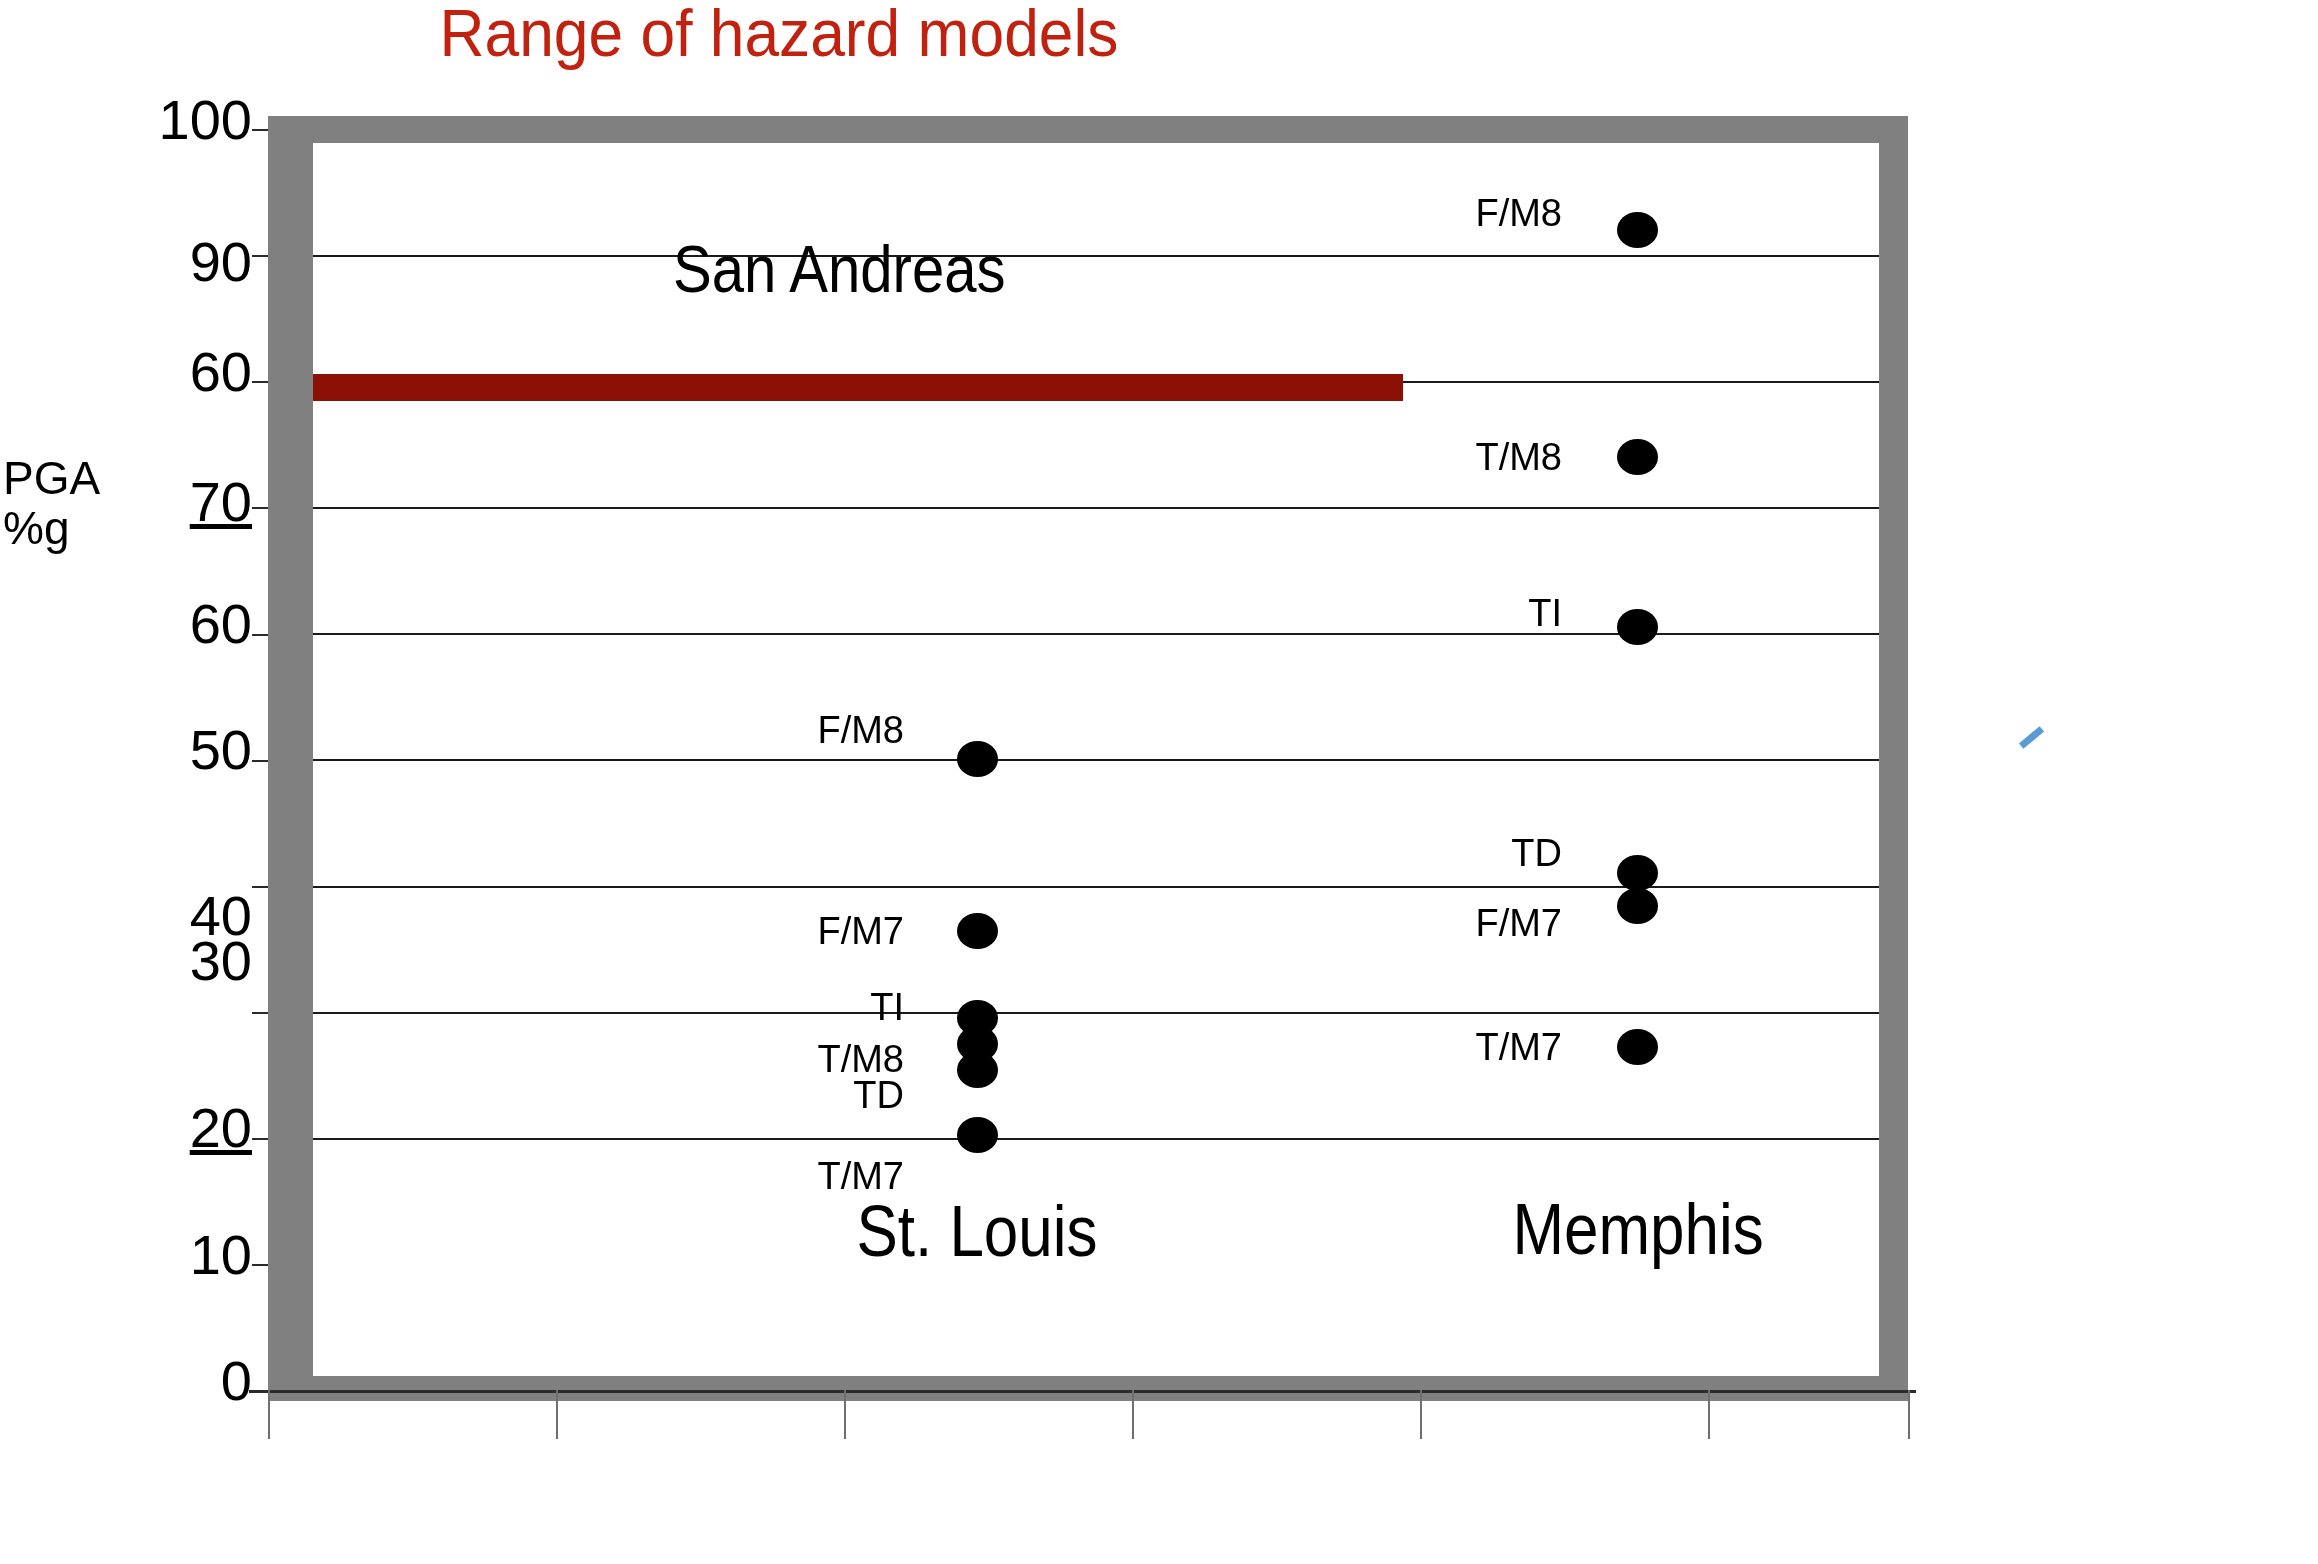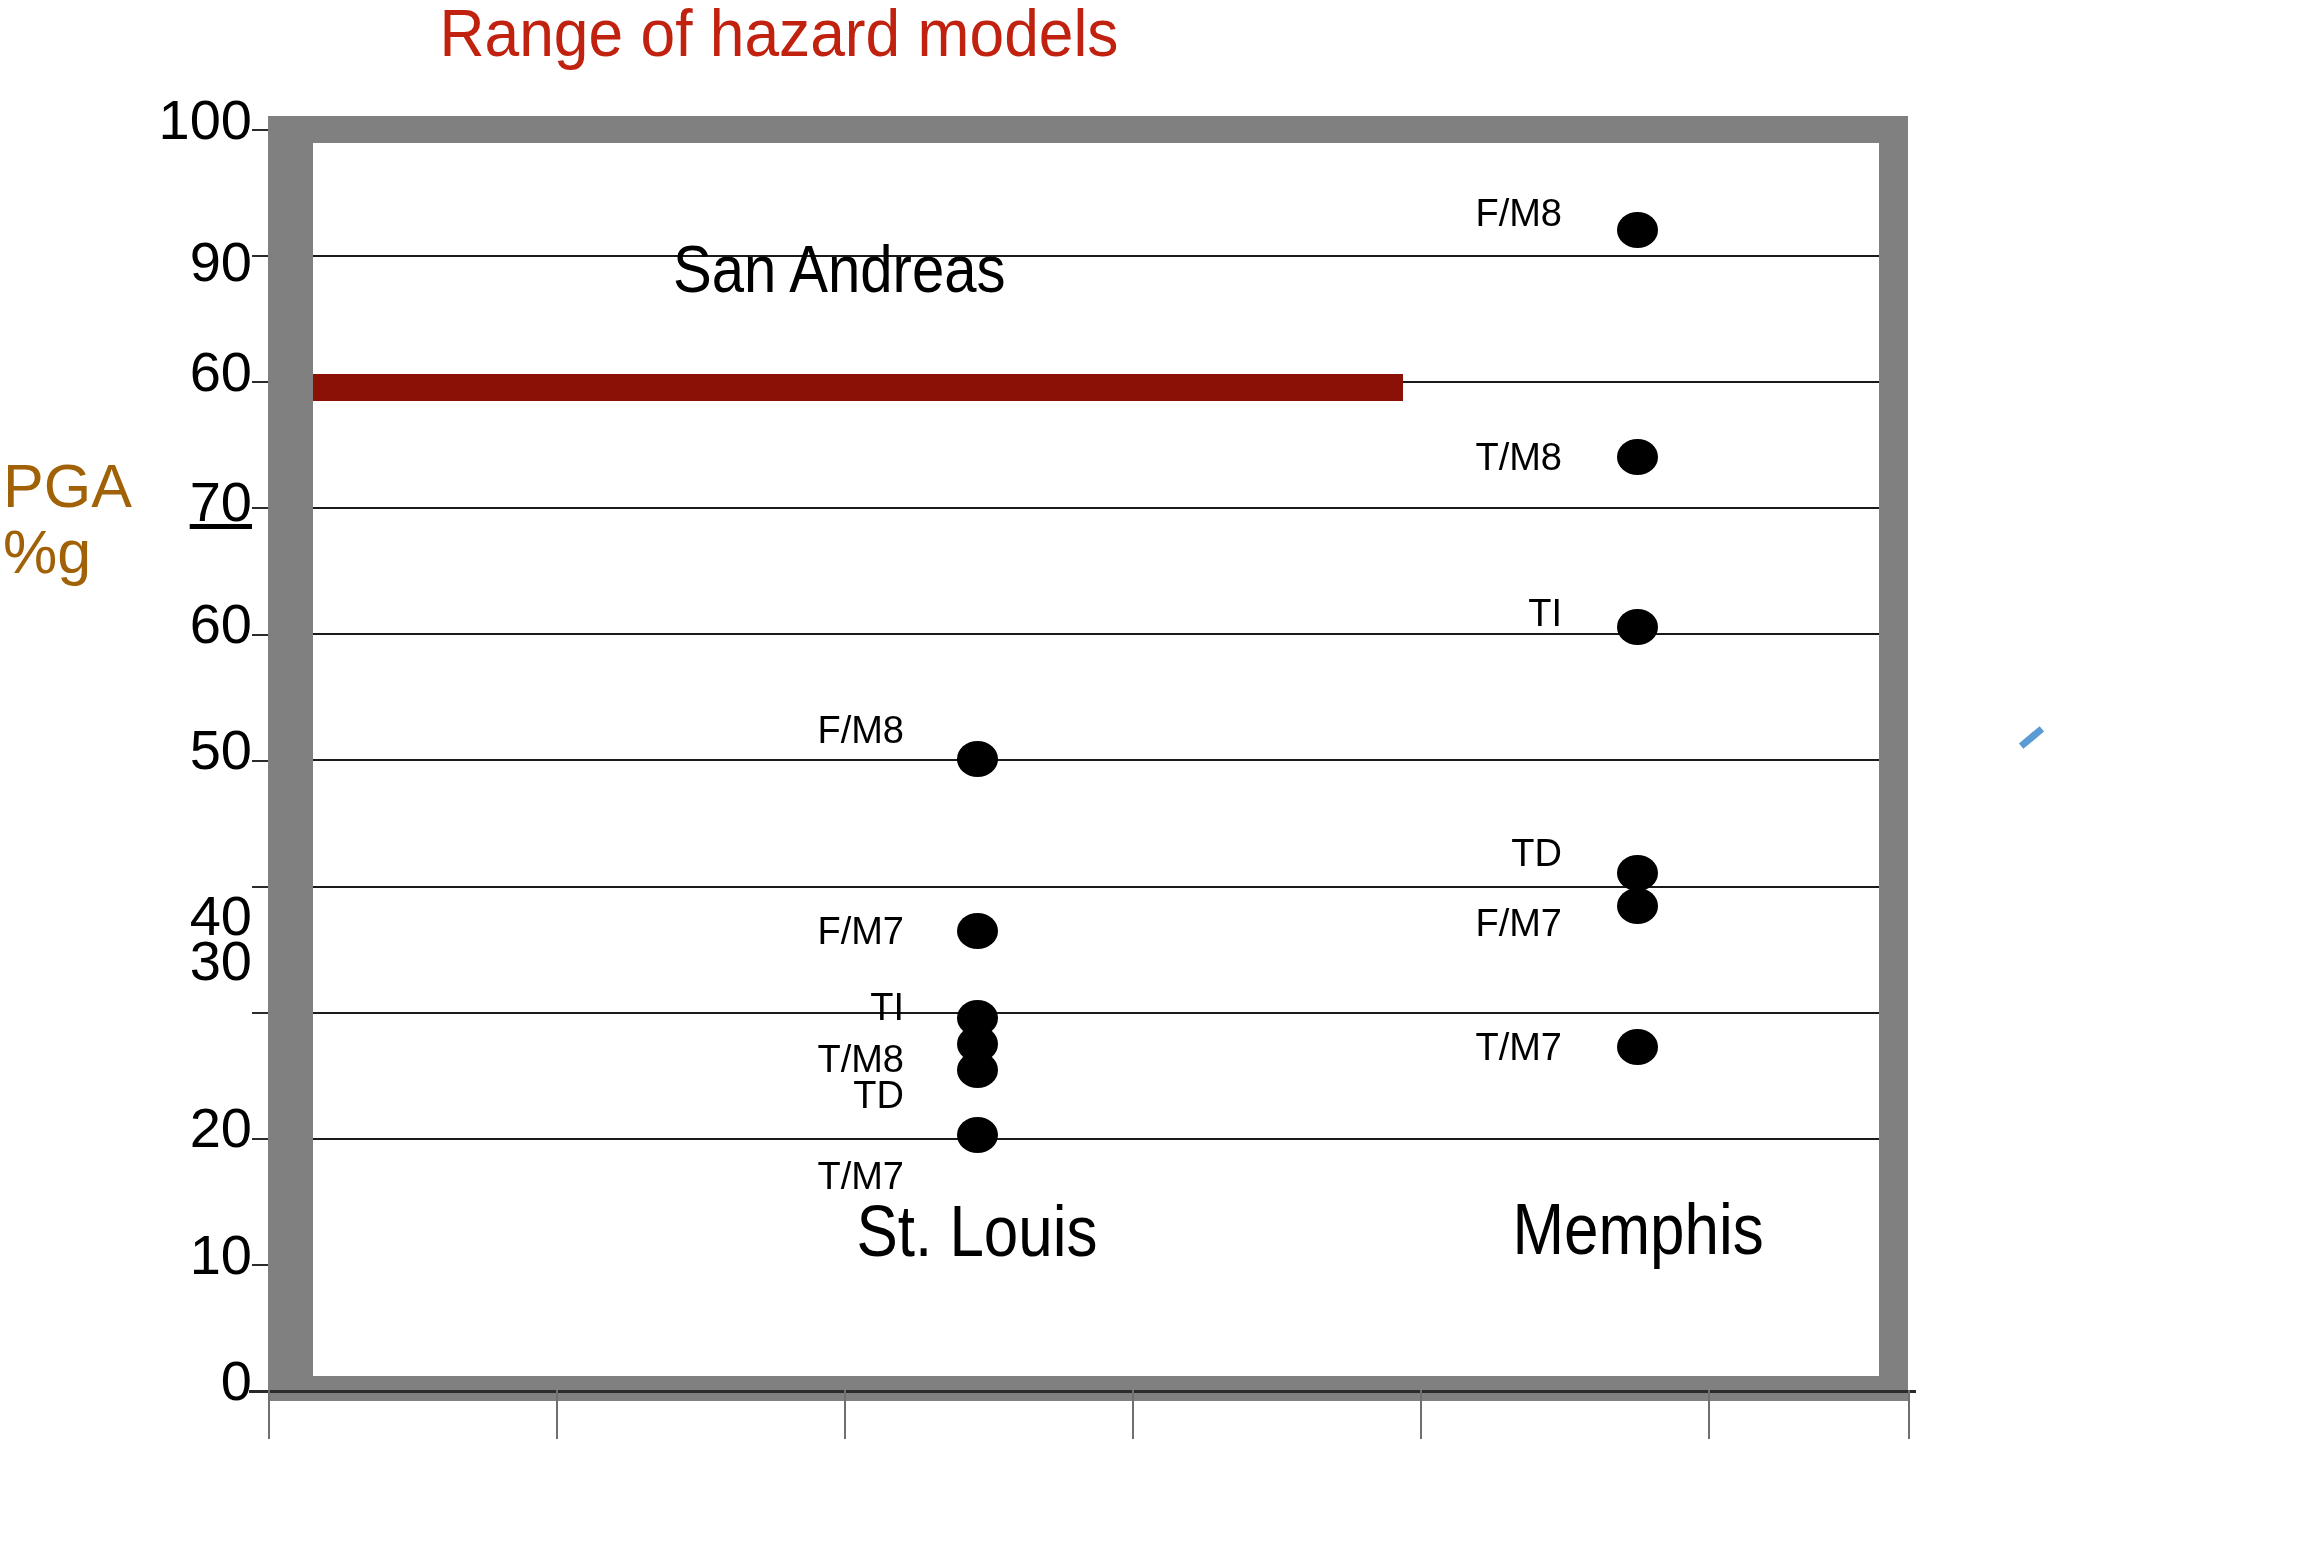--- a/index.html
+++ b/index.html
@@ -11,22 +11,22 @@
     position:absolute; left:0; top:-6.3px; width:1558px; text-align:center;
     font-family:"Liberation Sans", sans-serif;
     font-size:67px; font-weight:400; color:#C0220F;
     transform:scaleX(0.93); transform-origin:center top;
     white-space:nowrap; letter-spacing:0px;
   }
 
   
   #y-axis-title{
     position:absolute; left:3.1px; top:454px; width:180px;
-    text-align:left; color:#a16207;
-    font-size:61px; line-height:1.08; font-weight:400;
+    text-align:left; color:#000000;
+    font-size:46px; line-height:1.08; font-weight:400;
   }
   #y-axis-title .l2{ display:block; }
 
   
   .ytick-label{
     position:absolute; width:168px; text-align:right;
     font-size:56px; color:#000; line-height:1;
     right:2067px;  
   }
 
@@ -109,21 +109,21 @@
 <div id="chart-title">Range of hazard models</div>
 
 <div id="y-axis-title">
   <span class="l1">PGA</span>
   <span class="l2">%g</span>
 </div>
 
 <div id="ytick-labels">
     <div class="ytick-label" style="top: 1353px;">0</div>
     <div class="ytick-label" style="top: 1227px;">10</div>
-    <div class="ytick-label" style="top: 1100px;">20</div>
+    <div class="ytick-label" style="top: 1100px; text-decoration: underline;">20</div>
     <div class="ytick-label" style="top: 933px;">30</div>
     <div class="ytick-label" style="top: 848px; margin-top: 40px;">40</div>
     <div class="ytick-label" style="top: 722px;">50</div>
     <div class="ytick-label" style="top: 596px;">60</div>
     <div class="ytick-label" style="top: 474px; text-decoration: underline;">70</div>
     <div class="ytick-label" style="top: 344px;">60</div>
     <div class="ytick-label" style="top: 234px;">90</div>
     <div class="ytick-label" style="top: 92px;">100</div>
   </div>
 <div id="ytick-marks">

